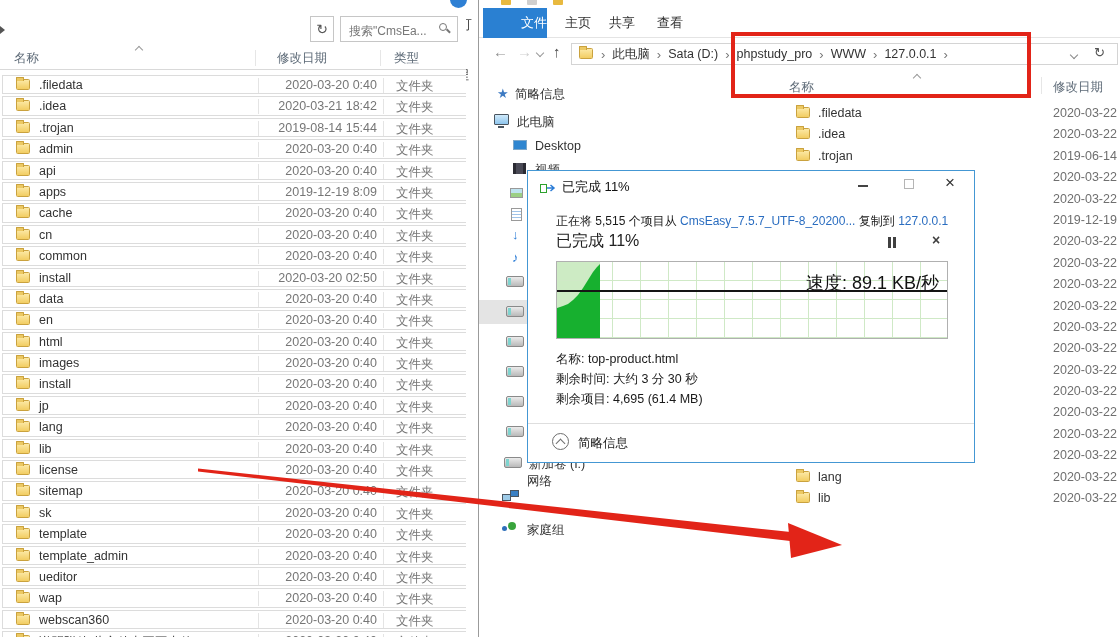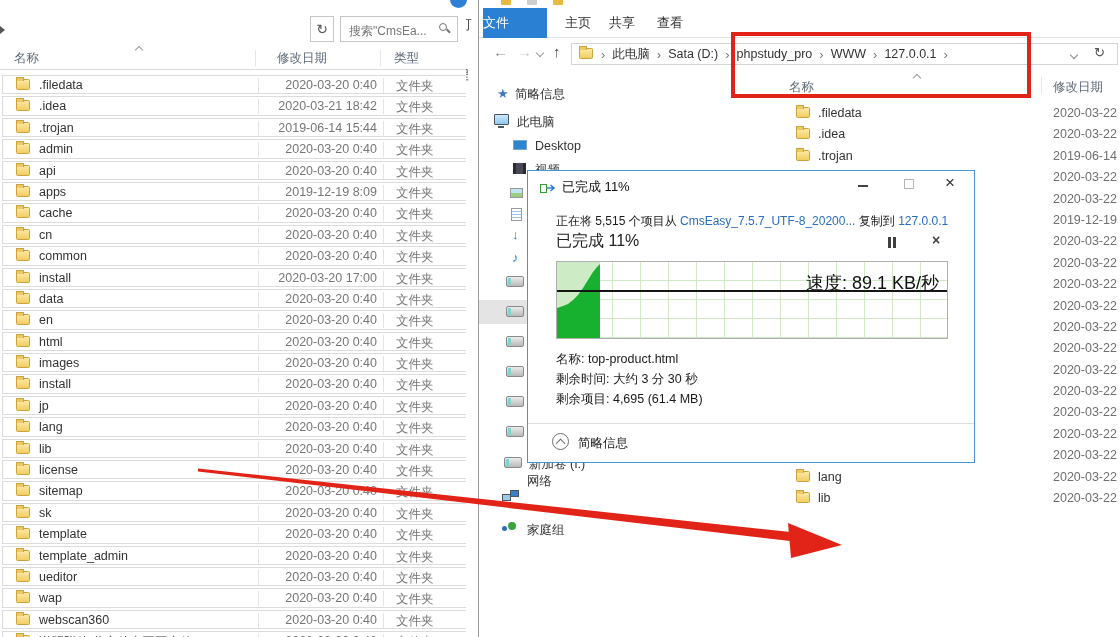--- a/index.html
+++ b/index.html
@@ -47,21 +47,21 @@
     font-size:12.5px;color:#767676;padding-left:12px;white-space:nowrap}
 
   
   .ex{position:absolute;left:478px;top:0;width:642px;height:637px;background:#fff;border-left:1px solid #9b9b9b;z-index:4}
   .qat{position:absolute;top:-2px;height:7px;border-radius:1px}
   .qat1{left:22px;width:10px;background:#e8b93f}
   .qat2{left:48px;width:10px;background:#cfcfcf}
   .qat3{left:74px;width:10px;background:#e8b93f}
   .ex-tabs{position:absolute;left:0;top:8px;width:642px;height:30px;border-bottom:1px solid #e4e4e4;background:#fff}
   .ex-tab{position:absolute;top:0;height:30px;line-height:30px;font-size:13px;color:#333;white-space:nowrap}
-  .ex-tab.active{left:4px;width:64px;text-align:left;background:#2a80d2;color:#fff}
+  .ex-tab.active{left:4px;width:64px;text-align:right;background:#2a80d2;color:#fff}
   .ex-tab.t1{left:86px}.ex-tab.t2{left:130px}.ex-tab.t3{left:178px}
 
   .ex-nav{position:absolute;left:0;top:38px;width:642px;height:30px;background:#fff}
   .nav-g{position:absolute;font-size:15px;line-height:28px}
   .nav-back{left:14px;color:#8f8f8f}
   .nav-fwd{left:38px;color:#cfcfcf}
   .nav-chev{position:absolute;left:58px;top:12px;border-color:#999}
   .nav-up{left:74px;color:#4d4d4d}
   .ex-addr{position:absolute;left:92px;top:5px;width:547px;height:22px;border:1px solid #d4d4d4;background:#fff}
   .ex-addr .fold{left:7px;top:4px}
@@ -171,21 +171,21 @@
         <div class="lw-row">
           <span class="fold"></span>
           <span class="lw-name">.idea</span>
           <span class="lw-date">2020-03-21 18:42</span>
           <span class="lw-type">文件夹</span>
         </div>
 
         <div class="lw-row">
           <span class="fold"></span>
           <span class="lw-name">.trojan</span>
-          <span class="lw-date">2019-06-14 15:44</span>
+          <span class="lw-date">2019-08-14 15:44</span>
           <span class="lw-type">文件夹</span>
         </div>
 
         <div class="lw-row">
           <span class="fold"></span>
           <span class="lw-name">admin</span>
           <span class="lw-date">2020-03-20 0:40</span>
           <span class="lw-type">文件夹</span>
         </div>
 
@@ -220,21 +220,21 @@
         <div class="lw-row">
           <span class="fold"></span>
           <span class="lw-name">common</span>
           <span class="lw-date">2020-03-20 0:40</span>
           <span class="lw-type">文件夹</span>
         </div>
 
         <div class="lw-row">
           <span class="fold"></span>
           <span class="lw-name">install</span>
-          <span class="lw-date">2020-03-20 17:00</span>
+          <span class="lw-date">2020-03-20 02:50</span>
           <span class="lw-type">文件夹</span>
         </div>
 
         <div class="lw-row">
           <span class="fold"></span>
           <span class="lw-name">data</span>
           <span class="lw-date">2020-03-20 0:40</span>
           <span class="lw-type">文件夹</span>
         </div>
 

